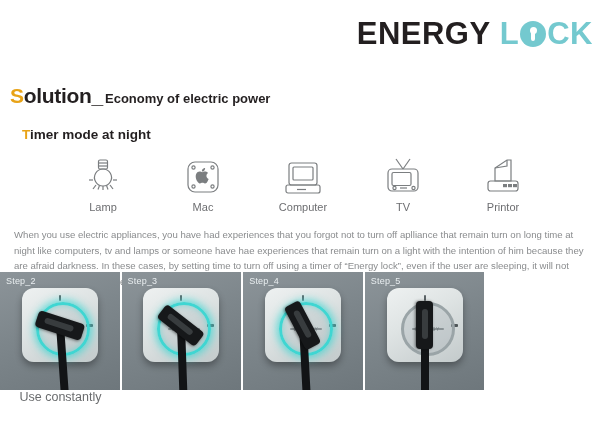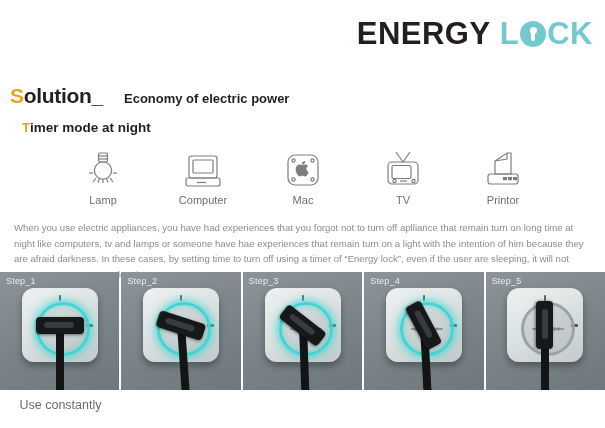--- a/index.html
+++ b/index.html
@@ -77,24 +77,24 @@
     font-weight: bold;
     color: #231f20;
     letter-spacing: -0.3px;
     margin-top: 22px;
   }
   .solution-word .accent { color: #e8a317; }
   .solution-sub {
     font-size: 13px;
     font-weight: bold;
     color: #231f20;
-    margin-left: 21px;
+    margin-left: 2px;
   }
   .timer-line {
-    margin: 12px 0 0 22px;
+    margin: 19px 0 0 22px;
     font-size: 13.5px;
     font-weight: bold;
     color: #231f20;
   }
   .timer-line .accent { color: #e8a317; }
 
   
   .devices {
     margin: 14px 0 0 0;
     display: flex;
@@ -263,21 +263,21 @@
     background: #121416;
     border-radius: 3px;
     z-index: 3;
     transform-origin: 50% 0%;
   }
 
   
   .captions {
     position: absolute;
     left: 0;
-    top: 398px;
+    top: 390px;
     width: 605px;
     display: flex;
   }
   .caption {
     width: 121px;
     text-align: center;
     font-size: 12.5px;
     color: #6a6c6e;
   }
 </style>
@@ -317,43 +317,43 @@
         <line x1="22" y1="34" x2="22" y2="30"></line>
         <line x1="17" y1="33.5" x2="18.5" y2="29.5"></line>
         <line x1="27" y1="33.5" x2="25.5" y2="29.5"></line>
       </svg>
     </div>
     <div class="device-label">Lamp</div>
   </div>
 
   <div class="device">
     <div class="device-glyph">
-      <svg width="42" height="40" viewBox="0 0 42 40" fill="none" stroke="#7b7e80" stroke-width="1.2">
-        <rect x="7" y="5" width="28" height="22" rx="2.5"></rect>
-        <rect x="11" y="9" width="20" height="13" rx="1"></rect>
-        <rect x="4" y="27" width="34" height="8" rx="2"></rect>
-        <line x1="15" y1="31.5" x2="24" y2="31.5"></line>
-      </svg>
-    </div>
-    <div class="device-label">Computer</div>
-  </div>
-
-  <div class="device">
-    <div class="device-glyph">
       <svg width="40" height="40" viewBox="0 0 40 40" fill="none" stroke="#7b7e80" stroke-width="1.2">
         <rect x="5" y="4" width="30" height="30" rx="7"></rect>
         <circle cx="10.5" cy="9.5" r="1.6"></circle>
         <circle cx="29.5" cy="9.5" r="1.6"></circle>
         <circle cx="10.5" cy="28.5" r="1.6"></circle>
         <circle cx="29.5" cy="28.5" r="1.6"></circle>
         <path d="M23.4 18.2c-.1-2 1.6-3 1.7-3.1-.9-1.4-2.4-1.6-2.9-1.6-1.2-.1-2.4.7-3 .7-.6 0-1.6-.7-2.6-.7-1.3 0-2.6.8-3.2 2-1.4 2.4-.4 6 1 8 .7 1 1.5 2.1 2.5 2 1-.1 1.4-.7 2.6-.7 1.2 0 1.5.7 2.6.6 1.1 0 1.8-1 2.4-2 .8-1.1 1.1-2.2 1.1-2.3-.1 0-2.2-.9-2.2-3z" fill="#7b7e80" stroke="none"></path>
         <path d="M21.3 12.4c.5-.7.9-1.6.8-2.5-.8 0-1.8.5-2.4 1.2-.5.6-1 1.6-.8 2.5.9.1 1.8-.5 2.4-1.2z" fill="#7b7e80" stroke="none"></path>
       </svg>
     </div>
     <div class="device-label">Mac</div>
+  </div>
+
+  <div class="device">
+    <div class="device-glyph">
+      <svg width="42" height="40" viewBox="0 0 42 40" fill="none" stroke="#7b7e80" stroke-width="1.2">
+        <rect x="7" y="5" width="28" height="22" rx="2.5"></rect>
+        <rect x="11" y="9" width="20" height="13" rx="1"></rect>
+        <rect x="4" y="27" width="34" height="8" rx="2"></rect>
+        <line x1="15" y1="31.5" x2="24" y2="31.5"></line>
+      </svg>
+    </div>
+    <div class="device-label">Computer</div>
   </div>
 
   <div class="device">
     <div class="device-glyph">
       <svg width="42" height="42" viewBox="0 0 42 42" fill="none" stroke="#7b7e80" stroke-width="1.2">
         <line x1="14" y1="3" x2="21" y2="13"></line>
         <line x1="28" y1="3" x2="21" y2="13"></line>
         <rect x="6" y="13" width="30" height="22" rx="4"></rect>
         <rect x="10" y="16.5" width="19" height="13" rx="1.5"></rect>
         <circle cx="12.5" cy="32" r="1.6"></circle>
@@ -377,34 +377,20 @@
     </div>
     <div class="device-label">Printor</div>
   </div>
 
 </div>
 
 <div class="para">When you use electric appliances, you have had experiences that you forgot not to turn off  aplliance that remain turn on long time at night like computers, tv and lamps or  someone have hae experiences that remain turn on a light with the intention of him because they are afraid darkness. In these cases, by setting time to turn off using a timer of “Energy lock”, even if the user are sleeping, it will not consume unnecessary electric power anymore.</div>
 
 <div class="steps">
 
-  <div class="step">
-    <div class="step-label">Step_1</div>
-    <div class="outlet">
-      <div class="outlet-led"></div>
-      <div class="outlet-dash"></div>
-      <div class="ring">
-        <div class="ring-dash"></div>
-      </div>
-      <div class="cord" style="transform:rotate(0deg)"></div>
-      <div class="plug" style="transform:rotate(0deg)">
-        <div class="plug-body"></div>
-      </div>
-    </div>
-  </div>
 
   <div class="step">
     <div class="step-label">Step_2</div>
     <div class="outlet">
       <div class="outlet-led"></div>
       <div class="outlet-dash"></div>
       <div class="ring">
         <div class="ring-word">ENERGY</div>
         <div class="ring-dash"></div>
       </div>

